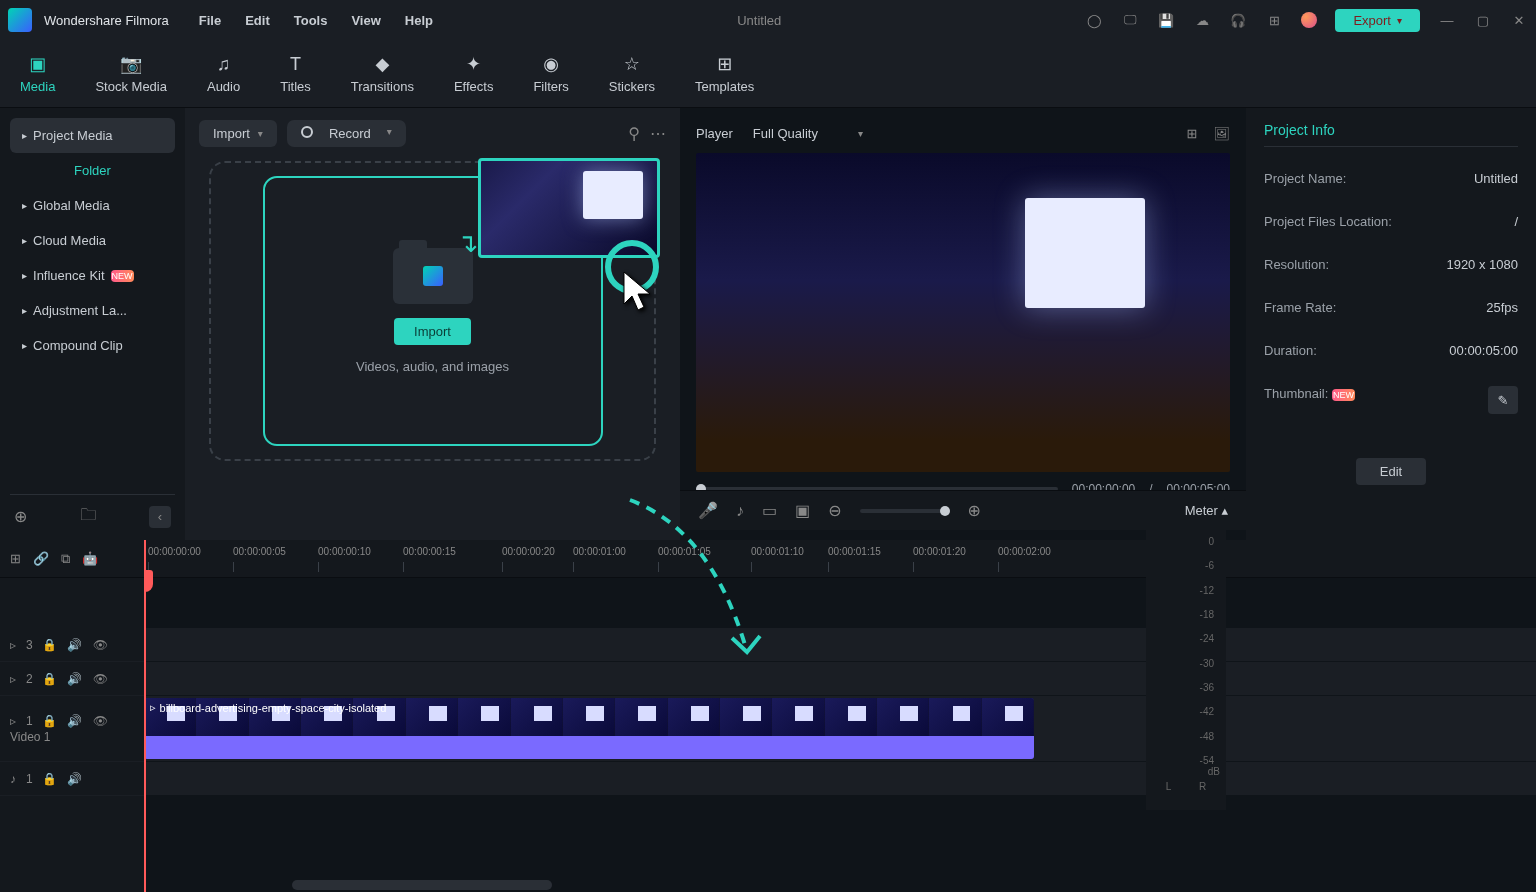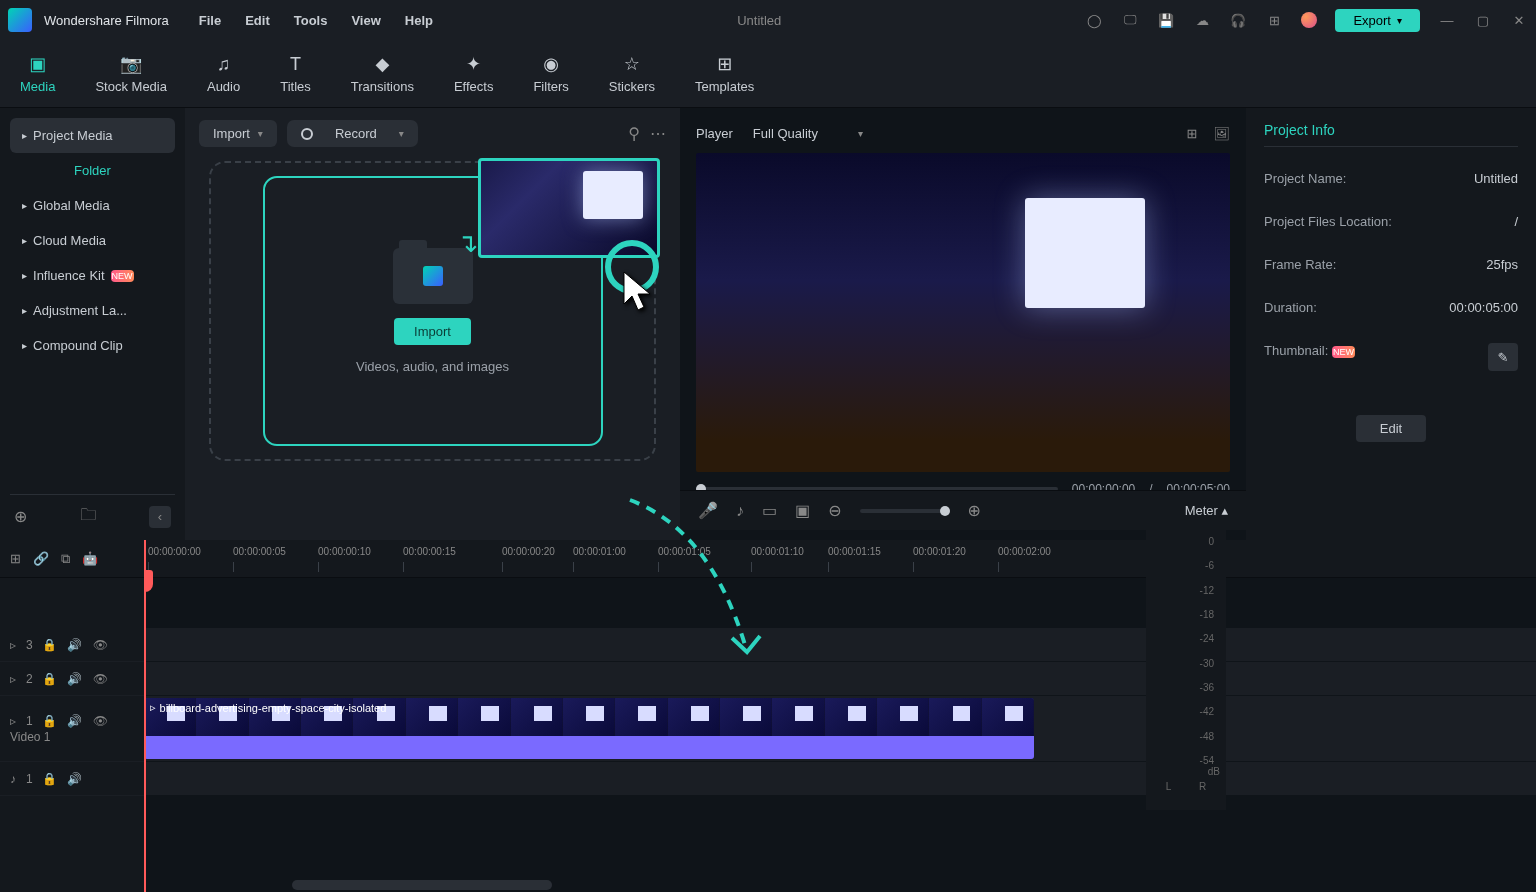--- a/index.html
+++ b/index.html
@@ -7,21 +7,21 @@
 
 
 .titlebar { height: 40px; background: #1a1e24; display: flex; align-items: center; padding: 0 8px; }
 .logo { width: 24px; height: 24px; background: linear-gradient(135deg, #00d4b4, #3a5eff); border-radius: 4px; margin-right: 12px; display:flex;align-items:center;justify-content:center; }
 .app-title { color: #e0e4e8; font-size: 13px; margin-right: 30px; }
 .menubar { display: flex; gap: 24px; font-weight: bold; }
 .menubar span { color: #c8cdd3; cursor: pointer; }
 .title-center { flex:1; text-align:center; color:#888; }
 .winctl { display: flex; gap: 18px; align-items: center; margin-left: auto; }
 .winctl .ico { width: 18px; height: 18px; display:flex;align-items:center;justify-content:center; color:#888; }
-.export-btn { background: #2dd4bf; color: #000000; padding: 4px 18px; border-radius: 4px; font-size: 13px; cursor:pointer; display:flex;align-items:center;gap:6px;}
+.export-btn { background: #2dd4bf; color: #7f1d1d; padding: 4px 18px; border-radius: 4px; font-size: 13px; cursor:pointer; display:flex;align-items:center;gap:6px;}
 .dot-orange { width:16px;height:16px;border-radius:50%;background:radial-gradient(circle at 30% 30%, #ff9a5a, #d94f8a); }
 
 
 .tabsbar { height: 68px; background: #1a1e24; display: flex; align-items: center; padding: 0 20px; gap: 40px; border-bottom: 1px solid #0a0d11; }
 .tab { display: flex; flex-direction: column; align-items: center; gap: 4px; cursor:pointer; color:#c8cdd3;}
 .tab.active { color: #2dd4bf; }
 .tab .tico { width: 22px; height: 22px; display:flex;align-items:center;justify-content:center; font-size:18px;}
 
 
 .main-area { display: flex; height: 440px; }
@@ -31,21 +31,21 @@
 .left-item.folder { color:#2dd4bf; justify-content:center; }
 .new-badge { background: linear-gradient(90deg,#ff5a8a,#ff8a5a); color:#fff; font-size:9px; padding:1px 1px; border-radius:4px;text-align:right; }
 .left-bottom { margin-top:auto; display:flex; align-items:center; justify-content:space-between; padding:8px 4px; border-top:1px solid #2a2f36; }
 .left-bottom .iq { color:#888; font-size:16px; cursor:pointer; }
 .collapse-btn { width:22px;height:22px; background:#2a2f36;border-radius:4px;display:flex;align-items:center;justify-content:center;color:#888;cursor:pointer;}
 
 .center-panel { width: 495px; background: #1a1e24; padding: 12px 14px; position:relative; }
 .center-toolbar { display:flex; align-items:center; gap:10px; margin-bottom:14px;}
 .dd-btn { background:#2a2f36; padding:6px 14px; border-radius:6px; display:flex;align-items:center;gap:8px; cursor:pointer; font-size:13px;}
 .dd-btn .chev { font-size:10px; color:#888; }
-.dd-rec { display:flex;align-items:center;gap:22px;border-radius:7px;}
+.dd-rec { display:flex;align-items:flex-start;gap:16px;border-radius:7px;}
 .rec-dot { width:12px;height:12px;border:2px solid #c8cdd3;border-radius:50%;}
 .spacer { flex:1; }
 .tool-ico { color:#888; cursor:pointer; font-size:16px; }
 
 .drop-outer { border:2px dashed #3a4048; border-radius:16px; height:300px; margin:0 10px; display:flex;align-items:center;justify-content:center; }
 .drop-inner { border:2px solid #2dd4bf; border-radius:14px; width:340px; height:270px; position:relative; display:flex;flex-direction:column;align-items:center;justify-content:center;gap:14px; }
 .folder-graphic { width:80px;height:56px;background:#2a3038;border-radius:6px;position:relative; }
 .folder-graphic::before{content:"";position:absolute;top:-8px;left:6px;width:28px;height:10px;background:#2a3038;border-radius:3px 3px 0 0;}
 .folder-arrow { position:absolute; top:-20px; right:-6px; color:#2dd4bf; font-size:26px; }
 .folder-logo { position:absolute;top:50%;left:50%;transform:translate(-50%,-50%);width:20px;height:20px;background:linear-gradient(135deg,#00d4b4,#3a5eff);border-radius:3px;}
@@ -298,20 +298,24 @@
     <h3>Project Info</h3>
     <div class="prop-row">
         <span>Project Name:</span>
         <span class="val">Untitled</span>
       </div>
     <div class="prop-row">
         <span>Project Files Location:</span>
         <span class="val">/</span>
       </div>
     <div class="prop-row">
+        <span>Resolution:</span>
+        <span class="val">1920 x 1080</span>
+      </div>
+    <div class="prop-row">
         <span>Frame Rate:</span>
         <span class="val">25fps</span>
       </div>
     <div class="prop-row">
         <span>Duration:</span>
         <span class="val">00:00:05:00</span>
       </div>
     <div class="prop-row">
         <span><span>Thumbnail:</span> <span class="new-badge">NEW</span></span>
         <span class="thumb-edit">✎</span>

